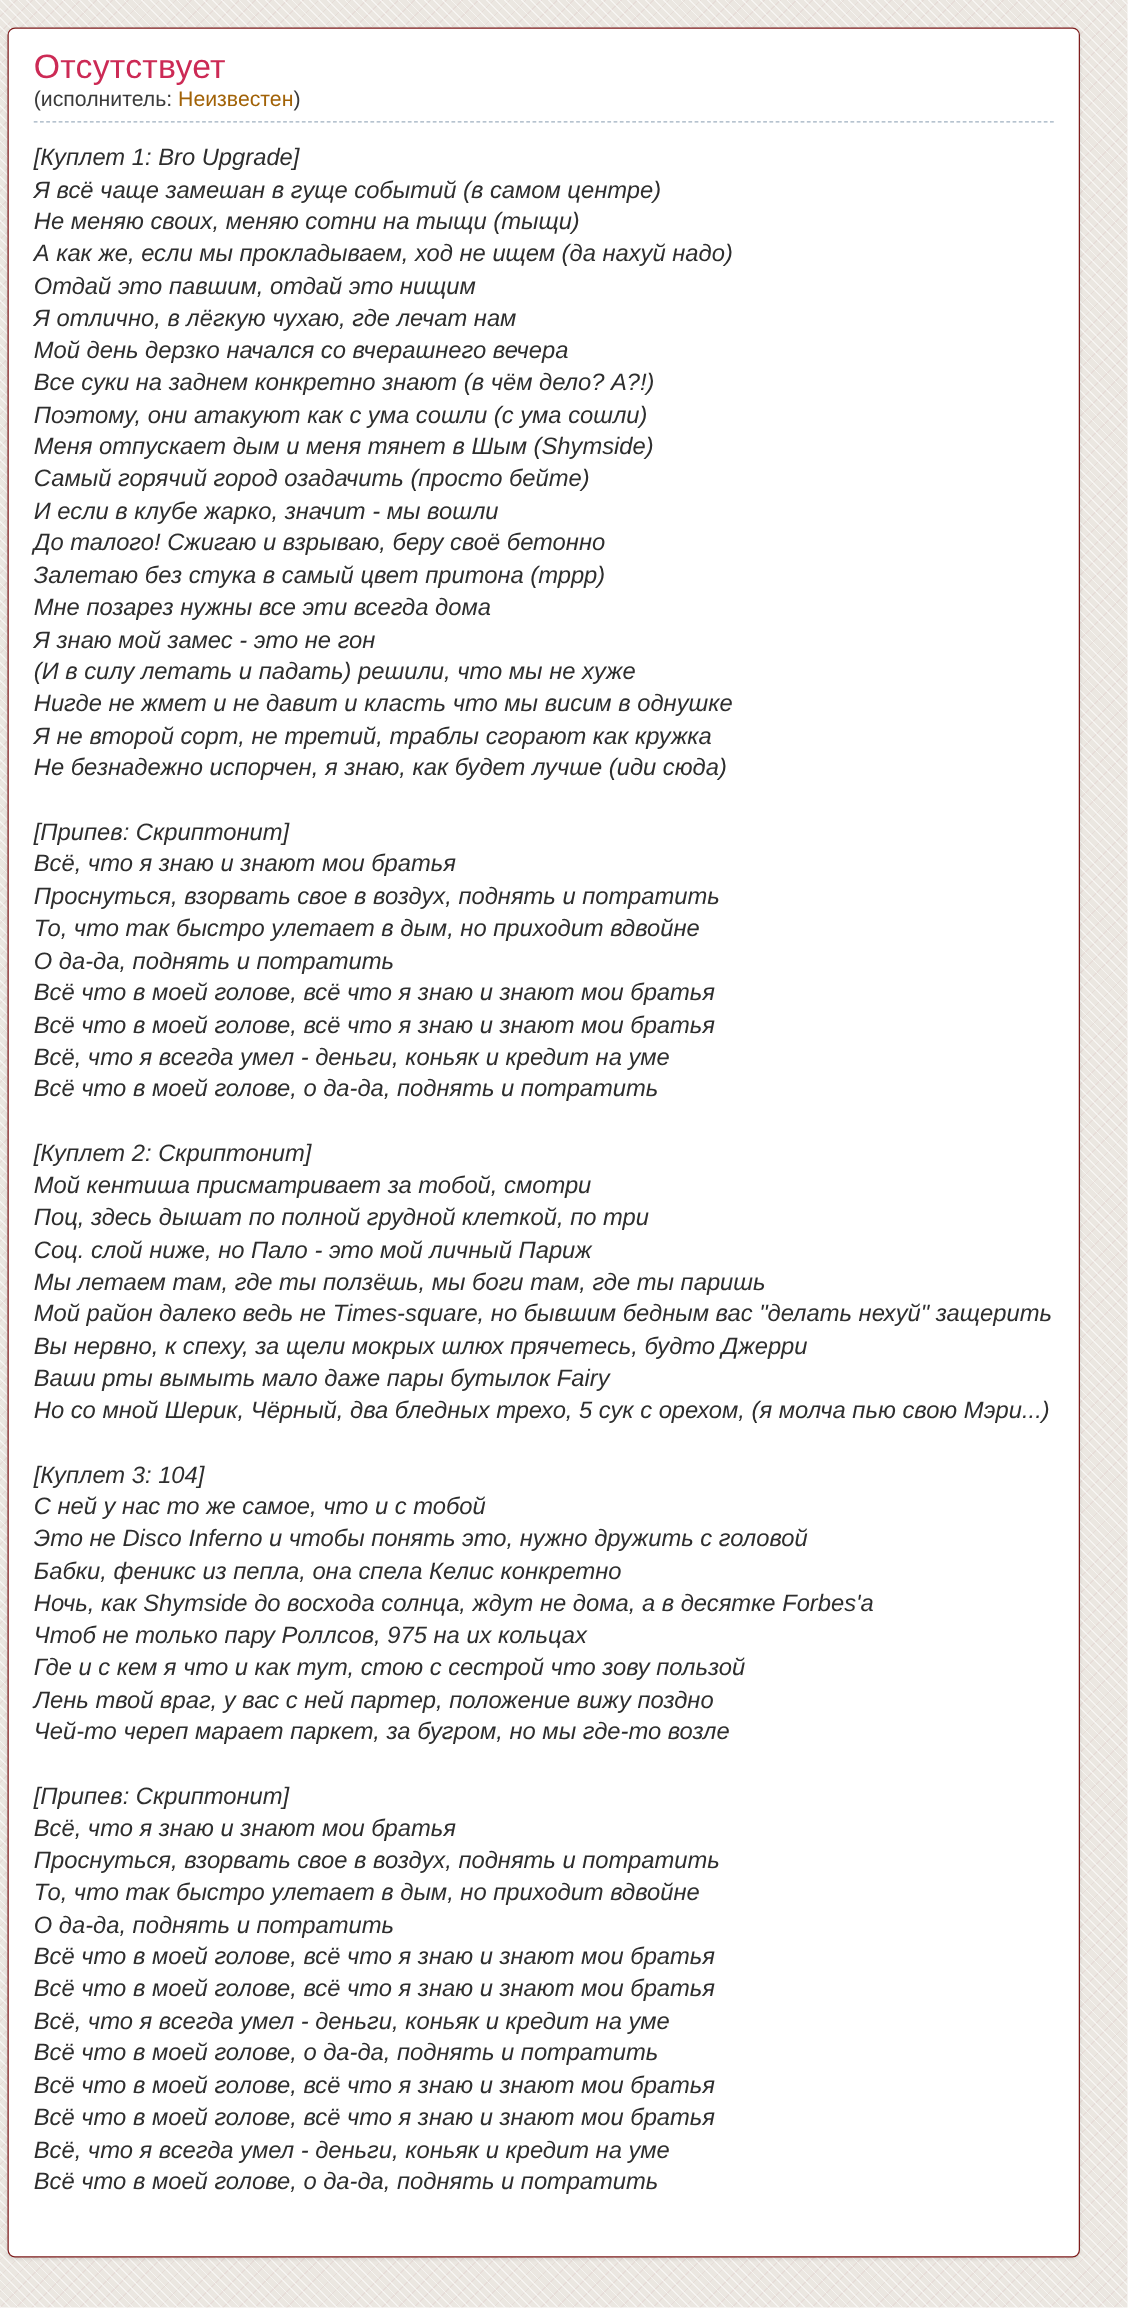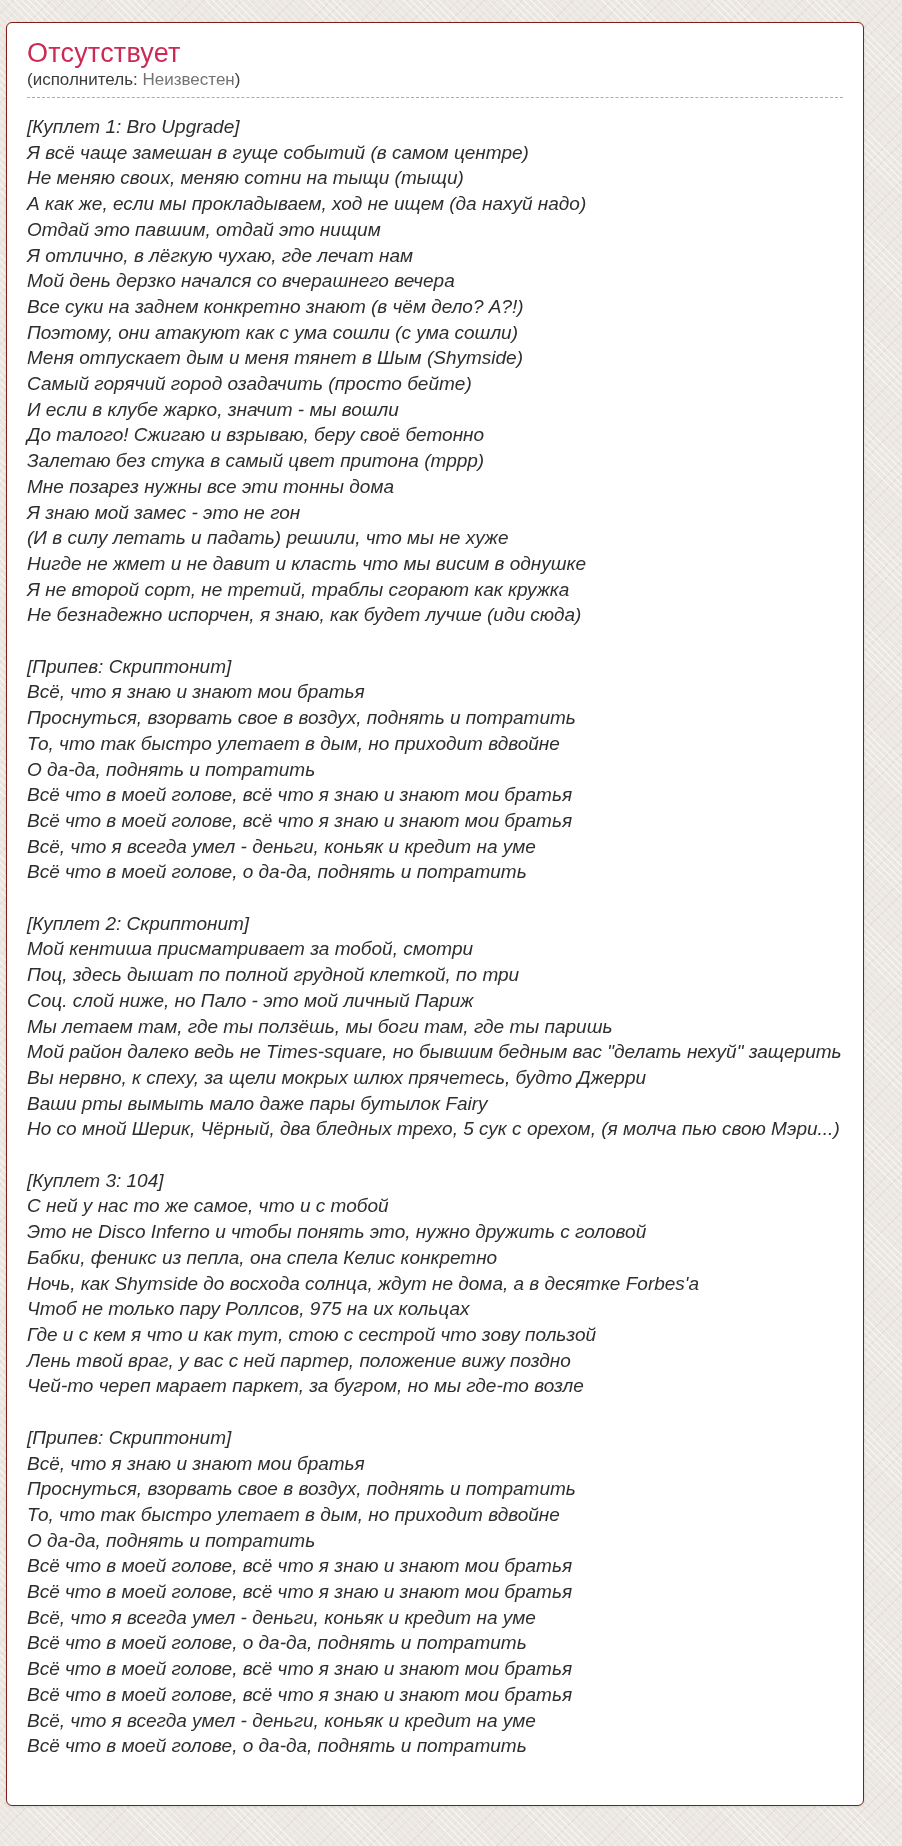--- a/index.html
+++ b/index.html
@@ -38,21 +38,21 @@
     letter-spacing: 0.2px;
   }
   .artist-line {
     font-size: 17px;
     line-height: 22px;
     color: #3b3b3b;
     padding-bottom: 6px;
     border-bottom: 1px dashed #9fb0c0;
   }
   .artist-link {
-    color: #737373;
+    color: #a16207;
     text-decoration: none;
     cursor: pointer;
   }
   .lyrics {
     margin-top: 16px;
     font-size: 19px;
     line-height: 25.7px;
     color: #2e2e2e;
     white-space: normal;
     font-style: italic;
@@ -86,21 +86,21 @@
         <div class="lyric-line">Отдай это павшим, отдай это нищим</div>
         <div class="lyric-line">Я отлично, в лёгкую чухаю, где лечат нам</div>
         <div class="lyric-line">Мой день дерзко начался со вчерашнего вечера</div>
         <div class="lyric-line">Все суки на заднем конкретно знают (в чём дело? А?!)</div>
         <div class="lyric-line">Поэтому, они атакуют как с ума сошли (с ума сошли)</div>
         <div class="lyric-line">Меня отпускает дым и меня тянет в Шым (Shymside)</div>
         <div class="lyric-line">Самый горячий город озадачить (просто бейте)</div>
         <div class="lyric-line">И если в клубе жарко, значит - мы вошли</div>
         <div class="lyric-line">До талого! Сжигаю и взрываю, беру своё бетонно</div>
         <div class="lyric-line">Залетаю без стука в самый цвет притона (тррр)</div>
-        <div class="lyric-line">Мне позарез нужны все эти тонны дома</div>
+        <div class="lyric-line">Мне позарез нужны все эти всегда дома</div>
         <div class="lyric-line">Я знаю мой замес - это не гон</div>
         <div class="lyric-line">(И в силу летать и падать) решили, что мы не хуже</div>
         <div class="lyric-line">Нигде не жмет и не давит и класть что мы висим в однушке</div>
         <div class="lyric-line">Я не второй сорт, не третий, траблы сгорают как кружка</div>
         <div class="lyric-line">Не безнадежно испорчен, я знаю, как будет лучше (иди сюда)</div>
       </div>
       <div class="lyrics-section">
         <div class="section-header">[Припев: Скриптонит]</div>
         <div class="lyric-line">Всё, что я знаю и знают мои братья</div>
         <div class="lyric-line">Проснуться, взорвать свое в воздух, поднять и потратить</div>

